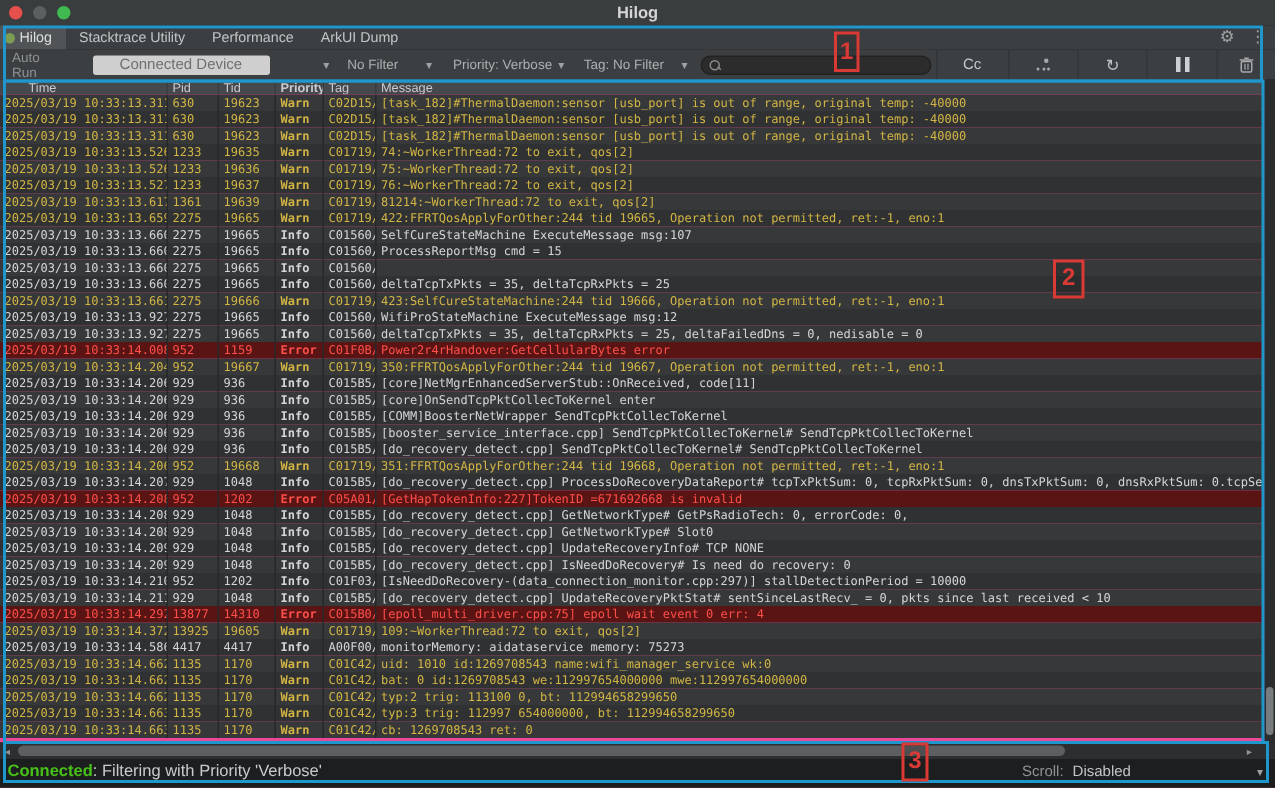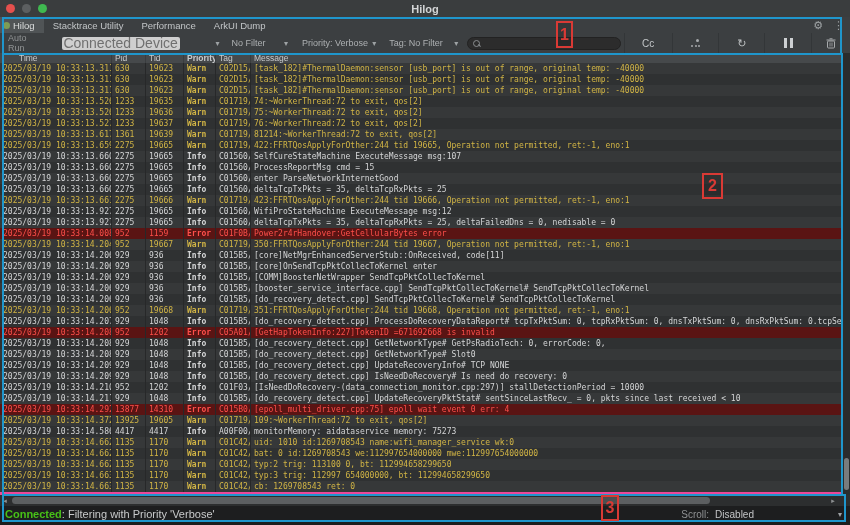--- a/index.html
+++ b/index.html
@@ -24,21 +24,21 @@
   .tabstrip-right{margin-left:auto;display:flex;align-items:center;gap:10px;padding-right:6px;color:#9ea2a4;}
   .gear{font-size:11px;line-height:11px;} .kebab{font-size:11px;line-height:11px;}
 
   
   .toolbar{position:absolute;left:0;top:33px;width:850px;height:20px;background:#3c3f41;
            display:flex;align-items:center;font-size:9px;color:#adb0b2;}
   .btn-autorun{margin-left:8px;color:#909394;}
   .combo{display:flex;align-items:center;gap:4px;}
   .combo .arrow{color:#9ea2a4;font-size:8px;}
   .device-combo{margin-left:17px;width:162px;justify-content:space-between;}
-  .device-value{width:118px;height:13px;background:#cfcfcf;color:#707070;font-size:14px;
+  .device-value{width:118px;height:13px;background:#cfcfcf;color:#707070;font-size:10px;
                 display:flex;align-items:center;justify-content:center;border-radius:2px;}
   .combo-nofilter{margin-left:12px;width:58px;justify-content:space-between;}
   .combo-priority{margin-left:14px;width:76px;justify-content:space-between;}
   .combo-tag{margin-left:13px;width:71px;justify-content:space-between;text-align:center;}
   .search{margin-left:9px;width:157px;height:13px;background:#2c2c2c;border:1px solid #222;
           border-radius:7px;display:flex;align-items:center;padding:0 5px;gap:4px;}
   .mag{position:relative;width:7px;height:7px;flex:0 0 auto;}
   .mag::before{content:"";position:absolute;left:0;top:0;width:5px;height:5px;border:1px solid #8a8d8f;border-radius:50%;}
   .mag::after{content:"";position:absolute;left:5px;top:5px;width:3px;height:1px;background:#8a8d8f;transform:rotate(45deg);}
   .search input{flex:1;background:transparent;border:0;outline:0;color:#d0d0d0;font-size:9px;min-width:0;}
@@ -276,37 +276,36 @@
       <span class="cell w-pri c-pri">Info</span>
       <span class="cell w-tag c-tag">C01560/w</span>
       <span class="cell w-msg c-msg">ProcessReportMsg cmd = 15</span>
     </div>
       <div class="row even sev-info">
       <span class="cell w-time c-time">2025/03/19 10:33:13.660</span>
       <span class="cell w-pid c-pid">2275</span>
       <span class="cell w-tid c-tid">19665</span>
       <span class="cell w-pri c-pri">Info</span>
       <span class="cell w-tag c-tag">C01560/w</span>
-      <span class="cell w-msg c-msg">enter ParseNetworkInternetGood</span>
     </div>
       <div class="row odd sev-info">
       <span class="cell w-time c-time">2025/03/19 10:33:13.660</span>
       <span class="cell w-pid c-pid">2275</span>
       <span class="cell w-tid c-tid">19665</span>
       <span class="cell w-pri c-pri">Info</span>
       <span class="cell w-tag c-tag">C01560/w</span>
       <span class="cell w-msg c-msg">deltaTcpTxPkts = 35, deltaTcpRxPkts = 25</span>
     </div>
       <div class="row even sev-warn">
       <span class="cell w-time c-time">2025/03/19 10:33:13.661</span>
       <span class="cell w-pid c-pid">2275</span>
       <span class="cell w-tid c-tid">19666</span>
       <span class="cell w-pri c-pri">Warn</span>
       <span class="cell w-tag c-tag">C01719/f</span>
-      <span class="cell w-msg c-msg">423:FFRTQosApplyForOther:244 tid 19666, Operation not permitted, ret:-1, eno:1</span>
+      <span class="cell w-msg c-msg">423:SelfCureStateMachine:244 tid 19666, Operation not permitted, ret:-1, eno:1</span>
     </div>
       <div class="row odd sev-info">
       <span class="cell w-time c-time">2025/03/19 10:33:13.927</span>
       <span class="cell w-pid c-pid">2275</span>
       <span class="cell w-tid c-tid">19665</span>
       <span class="cell w-pri c-pri">Info</span>
       <span class="cell w-tag c-tag">C01560/w</span>
       <span class="cell w-msg c-msg">WifiProStateMachine ExecuteMessage msg:12</span>
     </div>
       <div class="row even sev-info">

